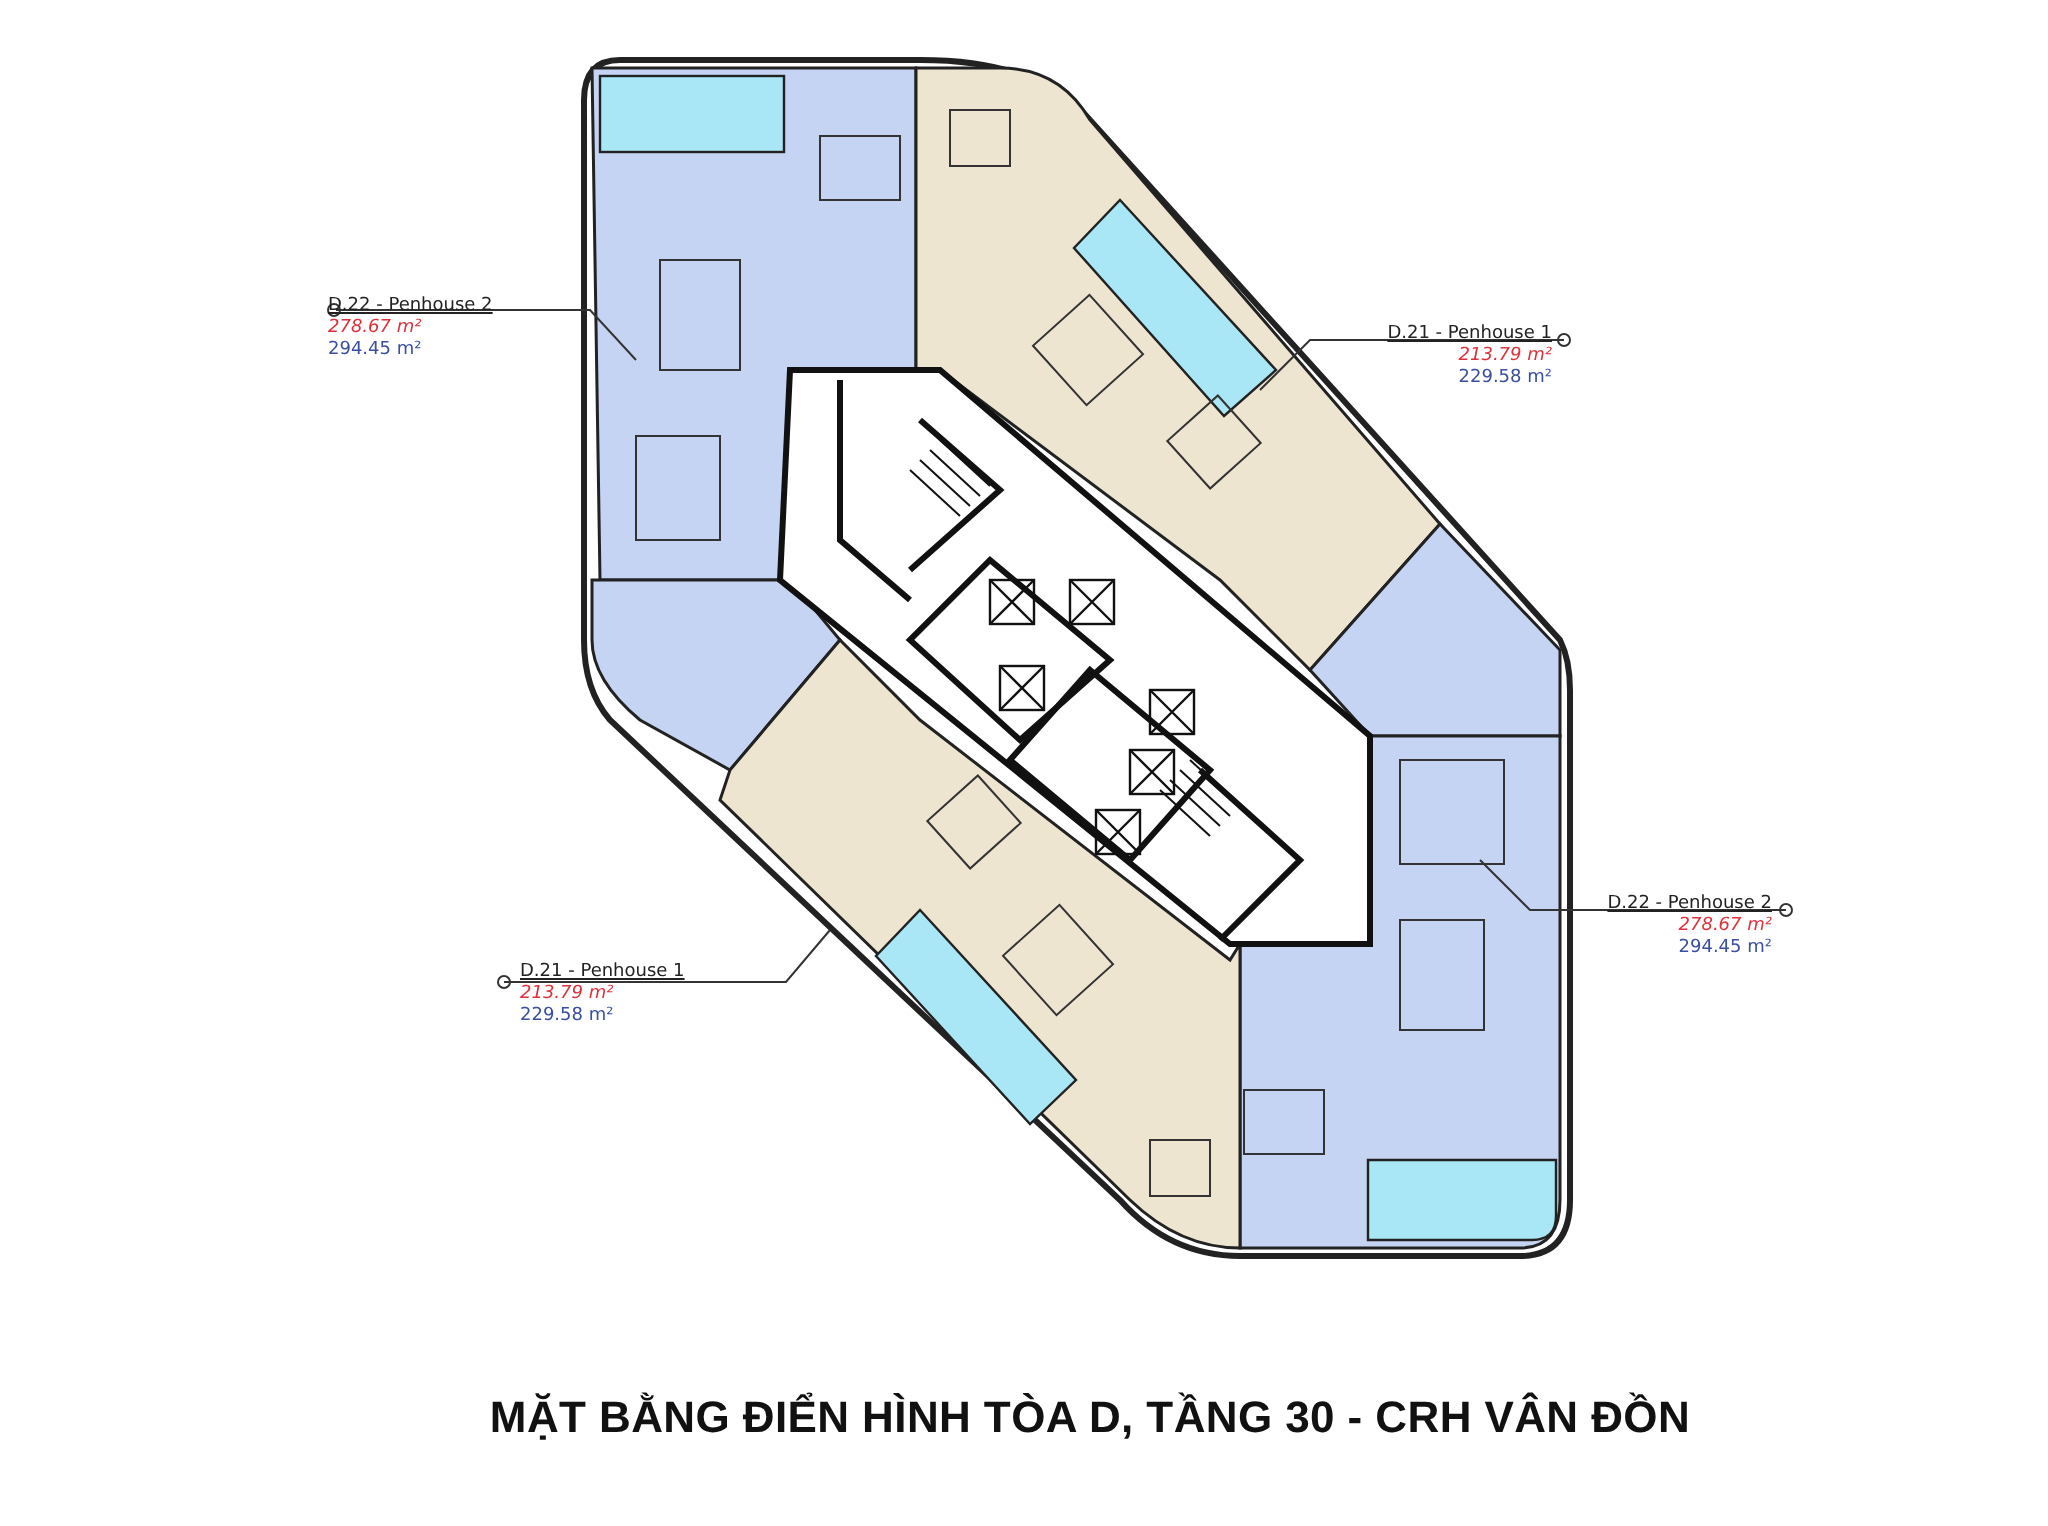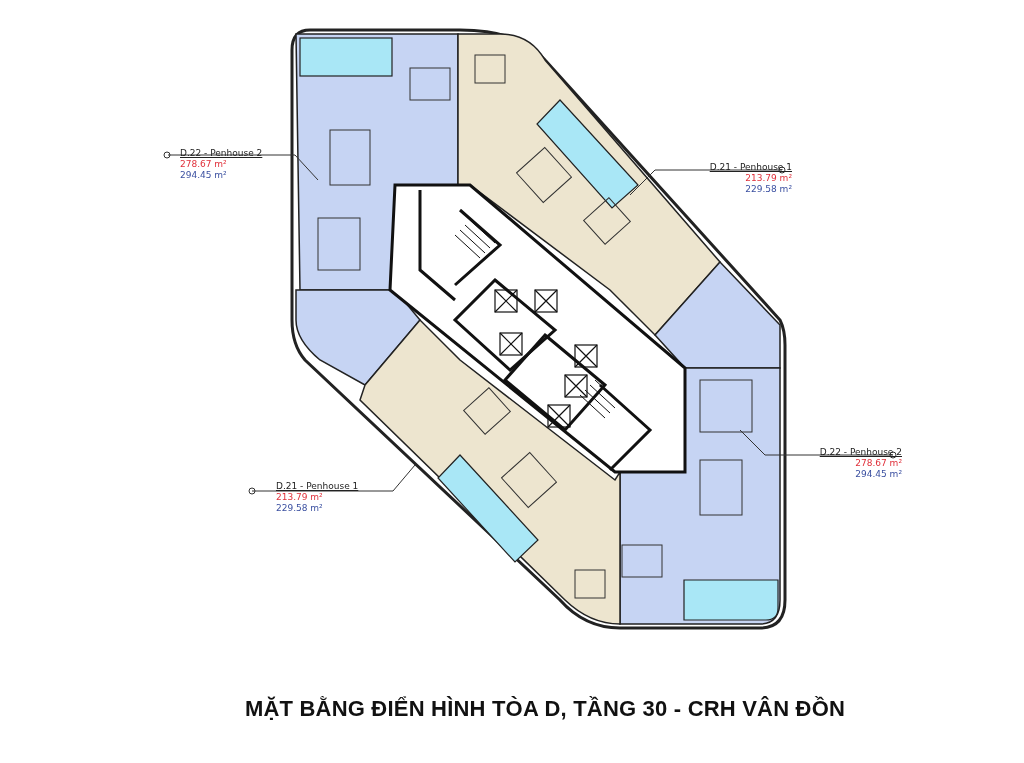--- a/index.html
+++ b/index.html
@@ -1,20 +1,20 @@
 <!DOCTYPE html>
 <html><head>
 <meta charset="utf-8">
 <style>
   html, body { margin:0; padding:0; background:#ffffff; }
   body { width:1024px; height:763px; position:relative; overflow:hidden; font-family:"Liberation Sans", sans-serif; }
   #plan { position:absolute; left:0; top:0; width:1024px; height:763px; }
-  .label { position:absolute; font-family:"DejaVu Sans", sans-serif; font-size:9px; line-height:11px;margin-left:16px; }
+  .label { position:absolute; font-family:"DejaVu Sans", sans-serif; font-size:9px; line-height:11px; }
   .label .name { color:#222; text-decoration:underline; white-space:nowrap; }
-  .label .area1 { white-space:nowrap; }
+  .label .area1 { white-space:nowrap;font-style:italic; }
   .label .area2 { white-space:nowrap; }
   .title { position:absolute; left:0; width:1090px; top:696px; text-align:center; font-family:"Liberation Sans", sans-serif; font-weight:bold; font-size:22px; color:#111; letter-spacing:0.2px; }
 </style>
 </head>
 <body>
 
 <svg id="plan" viewBox="0 0 1024 763" xmlns="http://www.w3.org/2000/svg">
 
   <path d="M310,30 L460,30 Q520,30 545,60 L780,320 Q785,330 785,345 L785,600 Q785,628 760,628 L620,628 Q585,628 560,600 L305,360 Q292,345 292,320 L292,50 Q292,30 310,30 Z" fill="none" stroke="#222" stroke-width="3"></path>
 

